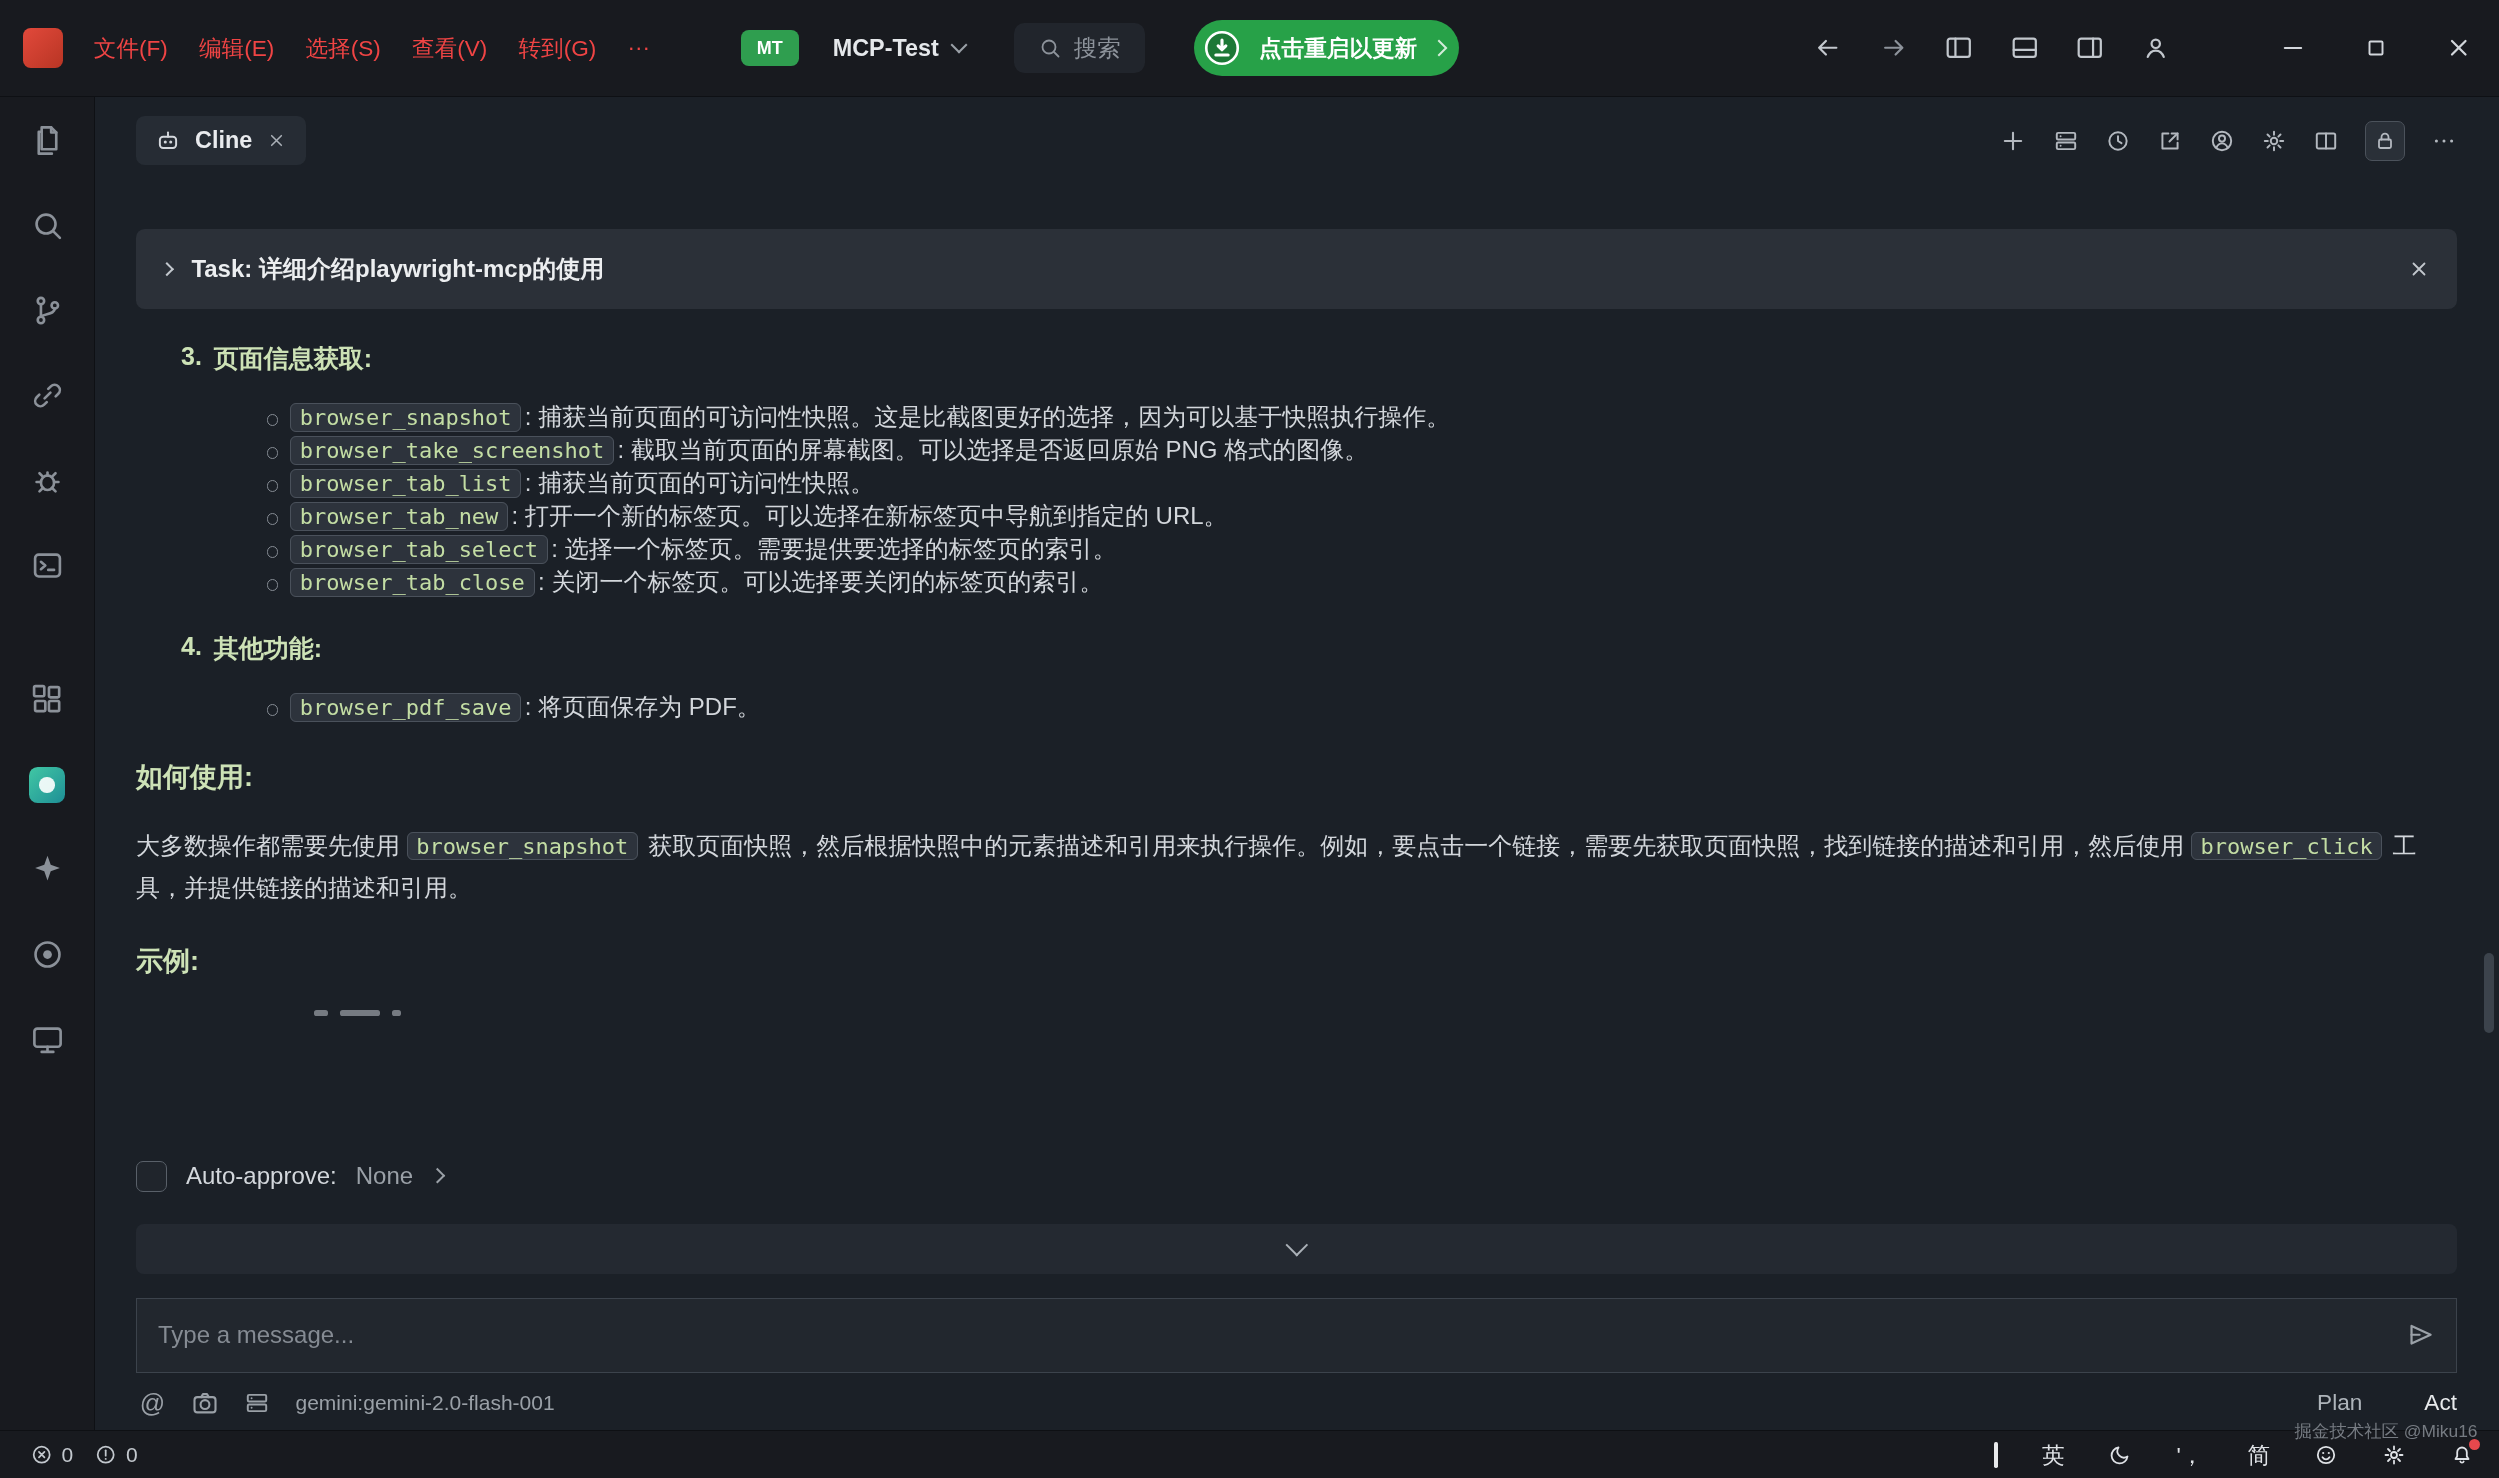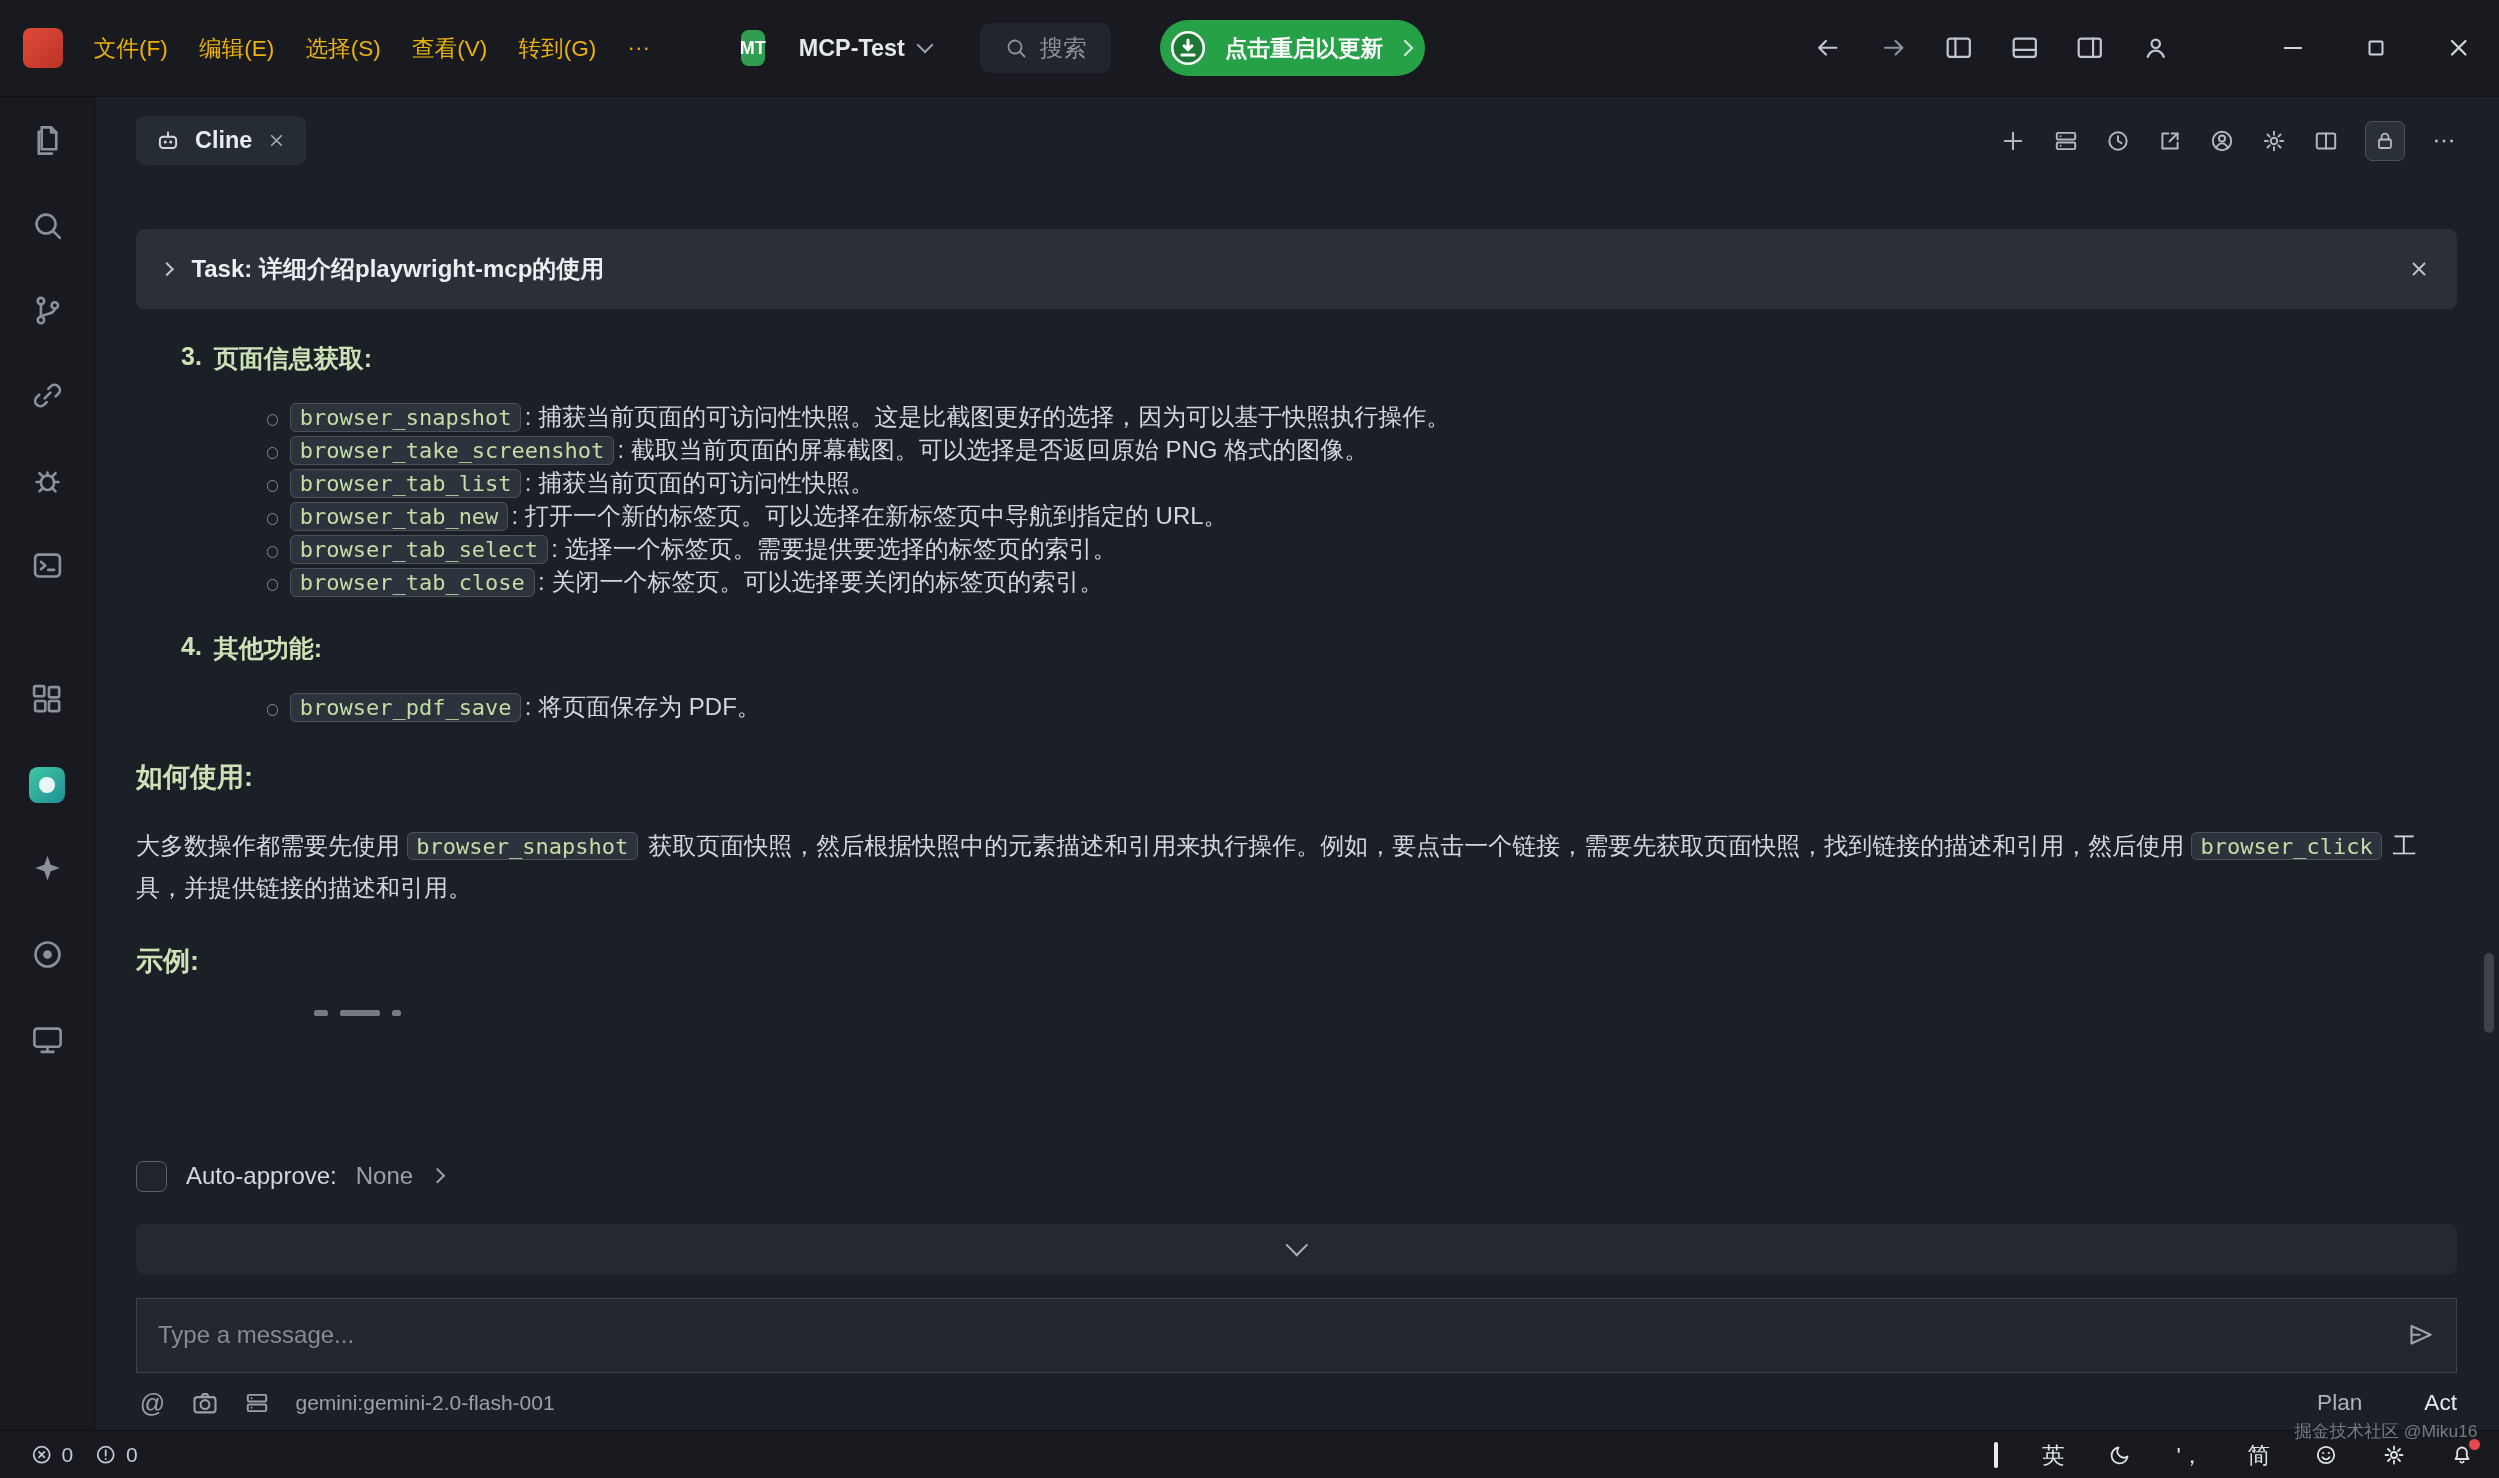--- a/index.html
+++ b/index.html
@@ -6,24 +6,24 @@
   html,body{width:2500px;height:1479px;overflow:hidden;}
   body{background:#1b2027;font-family:"Liberation Sans","DejaVu Sans",sans-serif;color:#d4d8dd;position:relative;}
   svg{display:block;}
   svg.s{stroke:currentColor;fill:none;stroke-width:1.8;stroke-linecap:round;stroke-linejoin:round;}
   svg.s .f{fill:currentColor;stroke:none;}
 
   
   .titlebar{height:97px;background:#181a1f;border-bottom:0.9px solid #0e1014;display:flex;align-items:center;padding-left:22.6px;position:relative;z-index:5;}
   .logo{width:40px;height:40px;border-radius:7.8px;background:linear-gradient(135deg,#e2493b,#b83524);margin-right:15.6px;flex:0 0 auto;}
   .menus{display:flex;align-items:center;height:100%;}
-  .menu-item{font-size:22.6px;color:#eab308;padding:0 15.6px;height:100%;display:flex;align-items:center;cursor:pointer;}
+  .menu-item{font-size:22.6px;color:#ef4444;padding:0 15.6px;height:100%;display:flex;align-items:center;cursor:pointer;}
   .tb-center{display:flex;align-items:center;gap:49px;margin-left:75px;}
   .ws-chip{display:flex;align-items:center;gap:14px;cursor:pointer;}
-  .ws-badge{width:24px;height:36px;border-radius:7.8px;background:#2f9e4f;color:#fff;font-weight:700;font-size:18px;display:flex;align-items:center;justify-content:center;}
+  .ws-badge{width:58px;height:36px;border-radius:7.8px;background:#2f9e4f;color:#fff;font-weight:700;font-size:18px;display:flex;align-items:center;justify-content:center;}
   .ws-name{font-size:23.4px;color:#e5e8eb;font-weight:600;margin-left:20px;}
   .chev{width:12px;height:12px;border-right:2.6px solid #9aa0a7;border-bottom:2.6px solid #9aa0a7;display:inline-block;}
   .chev.down{transform:rotate(45deg);margin-top:-5.2px;}
   .chev.right{transform:rotate(-45deg);}
   .chev.white{border-color:rgba(255,255,255,.8);}
   .search-box{display:flex;align-items:center;gap:12px;color:#8d939b;font-size:23.4px;padding:8.7px 24px;border-radius:10.4px;background:#21252c;cursor:pointer;}
   .update-pill{display:flex;align-items:center;gap:15.6px;background:#27a148;border-radius:29.5px;height:56px;padding:0 14px 0 7.8px;color:#fff;cursor:pointer;}
   .pill-label{font-size:22.6px;font-weight:600;white-space:nowrap;}
   .tb-right{margin-left:auto;display:flex;align-items:center;gap:36px;color:#c2c7cd;}
   .nav-fwd{color:#8d939b;}

